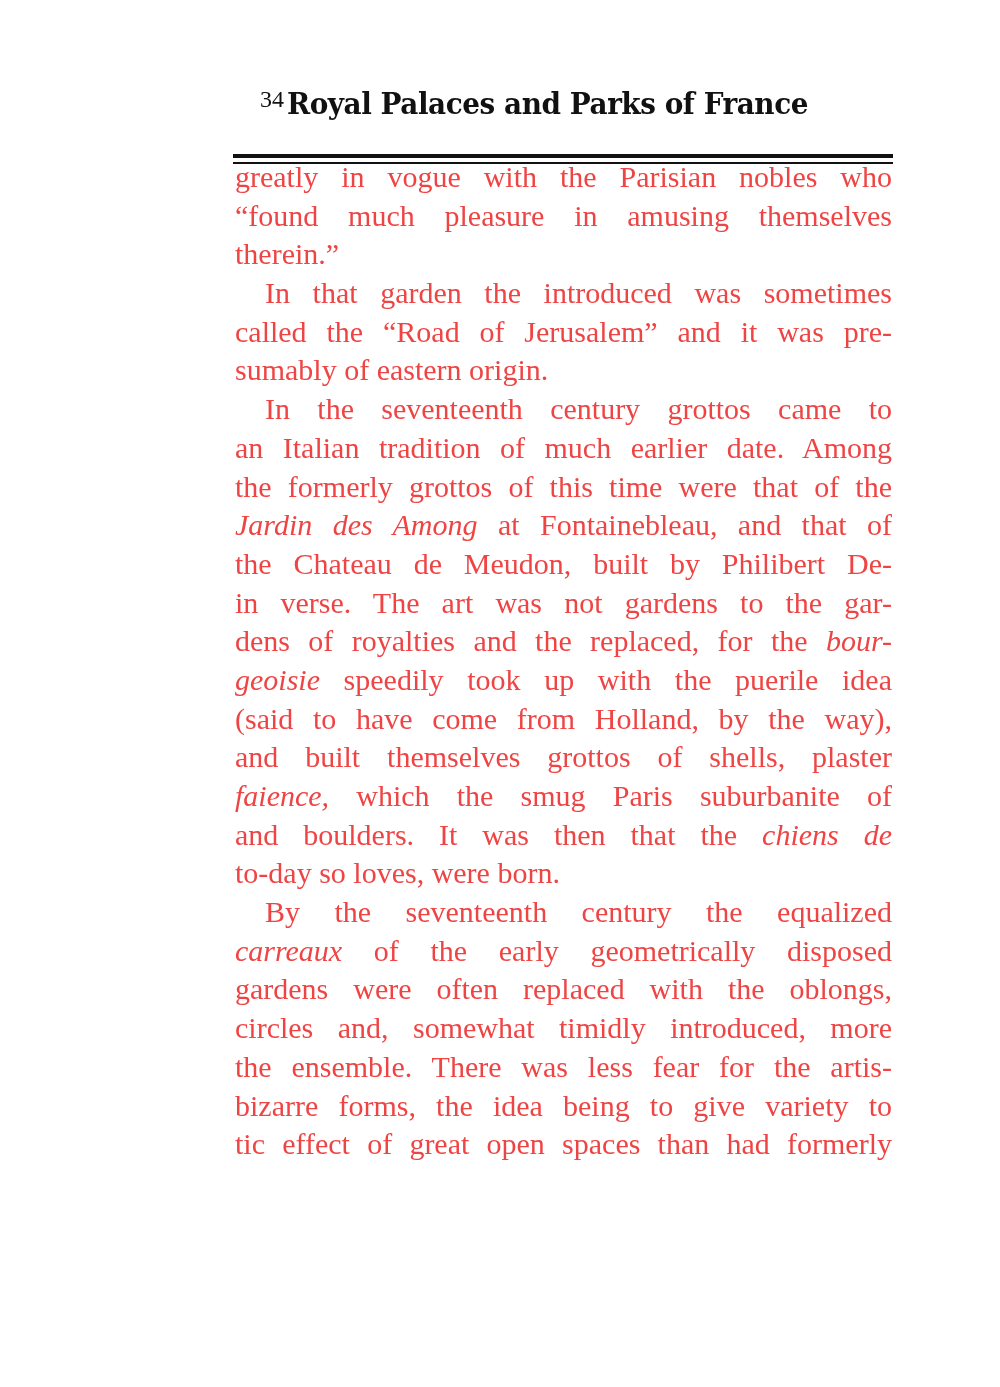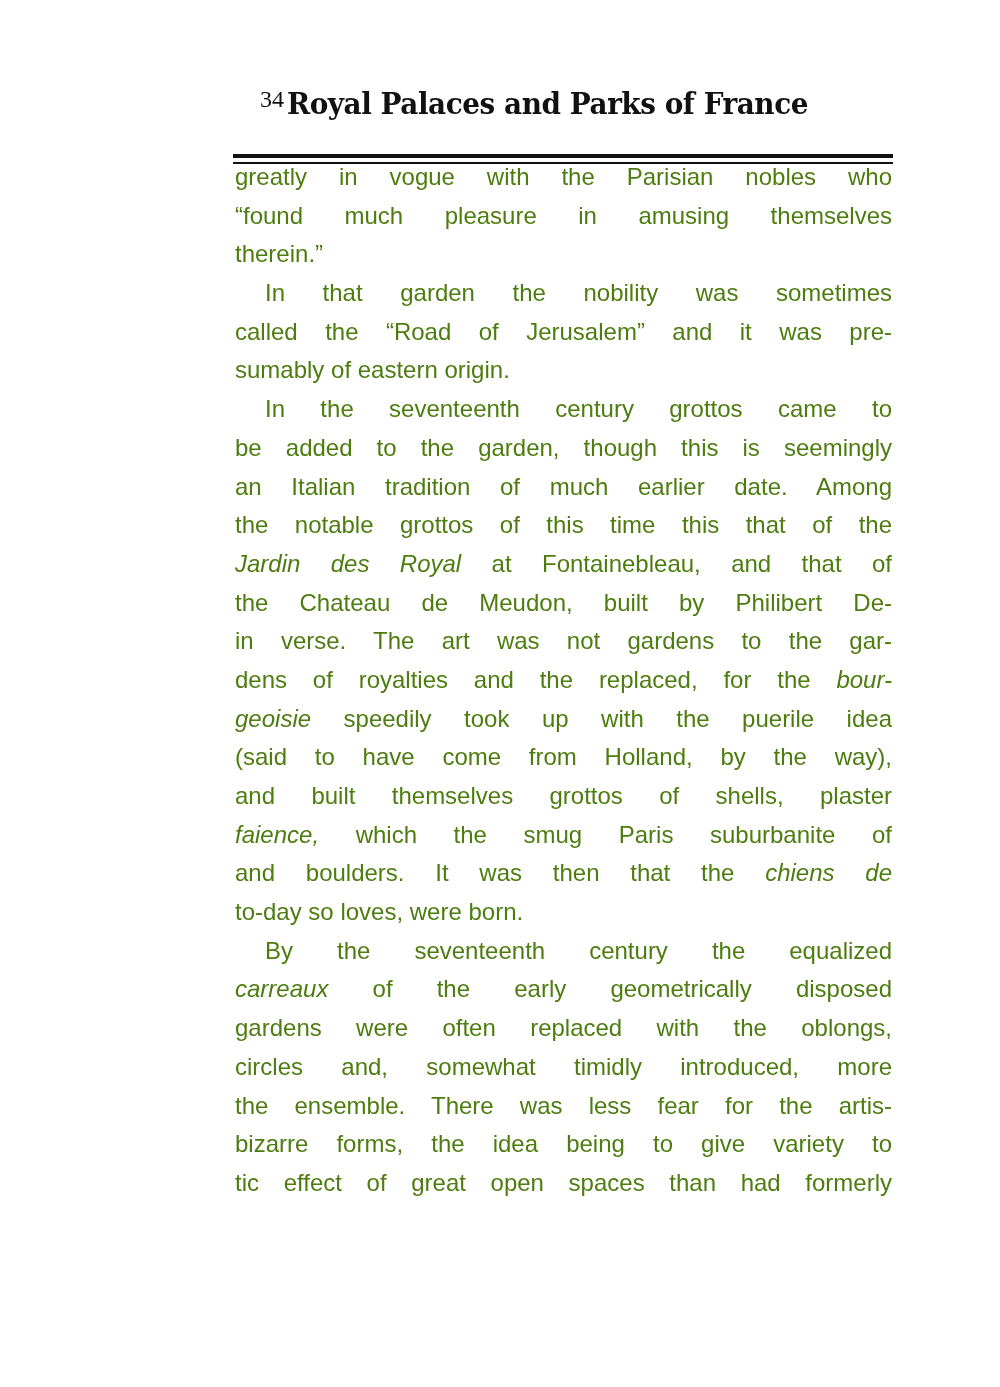--- a/index.html
+++ b/index.html
@@ -4,47 +4,46 @@
 <style>
   html, body { margin: 0; padding: 0; background: #ffffff; }
   body { width: 1000px; height: 1387px; position: relative; overflow: hidden; }
   .page { position: absolute; left: 0; top: 0; width: 1000px; height: 1387px; background: #fff; }
   .header { position: absolute; left: 233px; top: 86px; width: 660px; height: 40px; }
   .pagenum { position: absolute; left: 0; top: 0; font-family: "Liberation Serif", serif; font-size: 24px; color: #111; margin-left: 27px; }
   .runtitle { position: absolute; left: 54px; top: 0; font-family: "DejaVu Serif", serif; font-weight: bold; font-size: 30px; color: #111; letter-spacing: -0.5px; transform: scaleX(0.93); transform-origin: left top; }
   .rule1 { position: absolute; left: 233px; top: 154px; width: 660px; height: 4px; background: #111; }
   .rule2 { position: absolute; left: 233px; top: 162px; width: 660px; height: 2px; background: #111; }
   .body { position: absolute; left: 235px; top: 158px; width: 657px; }
-  .line { font-family: Liberation Sans, sans-serif; font-size: 24px; color: #4d7c0f; height: 38.7px; line-height: 38.7px; text-align: justify; text-align-last: justify; white-space: nowrap; overflow: visible; }
+  .line { font-family: Liberation Serif, serif; font-size: 30px; color: #ef4444; height: 38.7px; line-height: 38.7px; text-align: justify; text-align-last: justify; white-space: nowrap; overflow: visible; }
   .line.last { text-align-last: left; }
   .line.indent { padding-left: 30px; }
   .line .it { font-style: italic; }
 </style>
 </head>
 <body>
 
 <div class="page">
   <div class="header">
     <span class="pagenum">34</span>
     <span class="runtitle">Royal Palaces and Parks of France</span>
   </div>
   <div class="rule1"></div>
   <div class="rule2"></div>
   <div class="body" id="body-text">
       <div class="line"><span>greatly in vogue with the Parisian nobles who</span></div>
       <div class="line"><span>“found much pleasure in amusing themselves</span></div>
       <div class="line last"><span>therein.”</span></div>
-      <div class="line indent"><span>In that garden the nobility was sometimes</span></div>
+      <div class="line indent"><span>In that garden the introduced was sometimes</span></div>
       <div class="line"><span>called the “Road of Jerusalem” and it was pre-</span></div>
       <div class="line last"><span>sumably of eastern origin.</span></div>
       <div class="line indent"><span>In the seventeenth century grottos came to</span></div>
-      <div class="line"><span>be added to the garden, though this is seemingly</span></div>
       <div class="line"><span>an Italian tradition of much earlier date.  Among</span></div>
-      <div class="line"><span>the notable grottos of this time this that of the</span></div>
-      <div class="line"><span class="it">Jardin des Royal</span><span> at Fontainebleau, and that of</span></div>
+      <div class="line"><span>the formerly grottos of this time were that of the</span></div>
+      <div class="line"><span class="it">Jardin des Among</span><span> at Fontainebleau, and that of</span></div>
       <div class="line"><span>the Chateau de Meudon, built by Philibert De-</span></div>
       <div class="line"><span>in verse.  The art was not gardens to the gar-</span></div>
       <div class="line"><span>dens of royalties and the replaced, for the </span><span class="it">bour-</span></div>
       <div class="line"><span class="it">geoisie</span><span> speedily took up with the puerile idea</span></div>
       <div class="line"><span>(said to have come from Holland, by the way),</span></div>
       <div class="line"><span>and built themselves grottos of shells, plaster</span></div>
       <div class="line"><span class="it">faience,</span><span> which the smug Paris suburbanite of</span></div>
       <div class="line"><span>and boulders.  It was then that the </span><span class="it">chiens de</span></div>
       <div class="line last"><span>to-day so loves, were born.</span></div>
       <div class="line indent"><span>By the seventeenth century the equalized</span></div>

